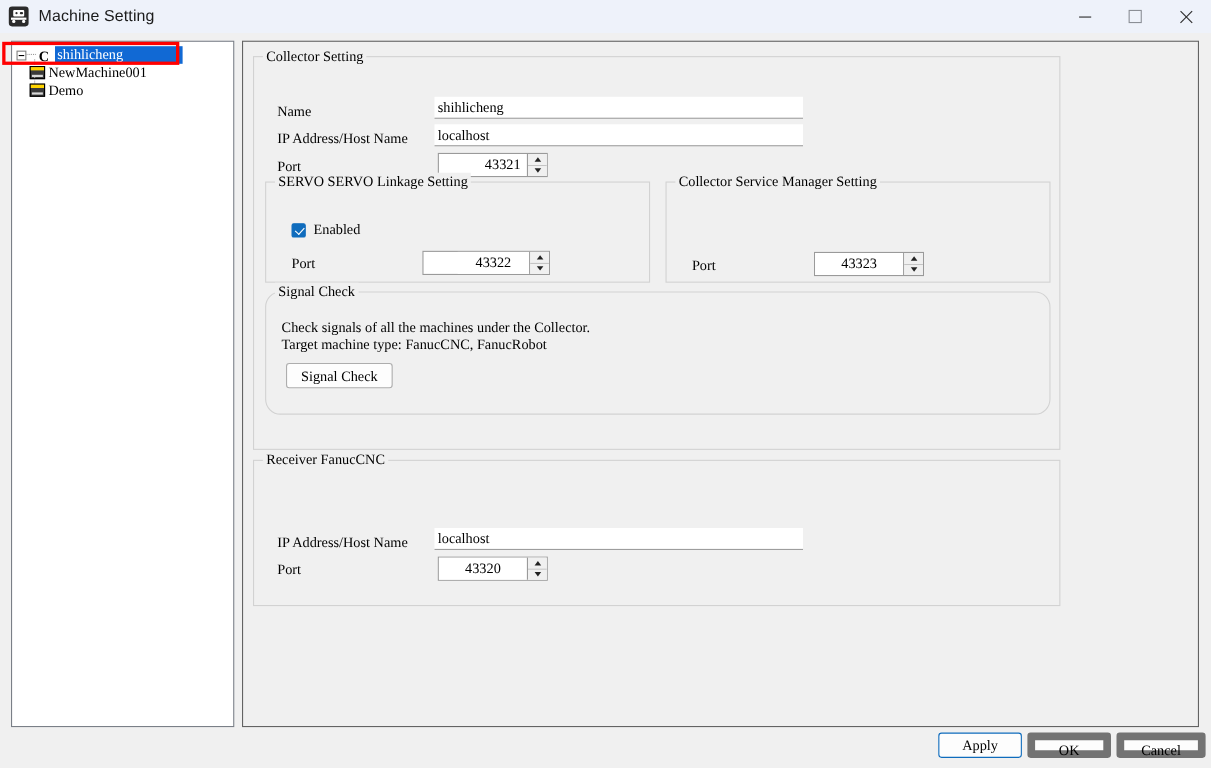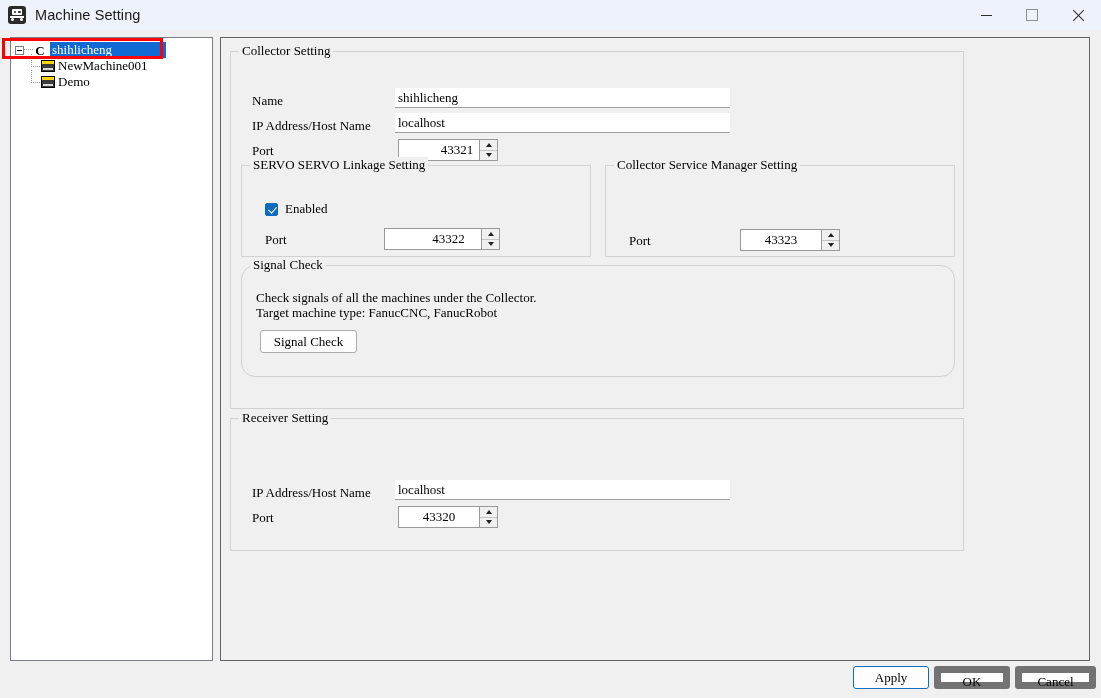--- a/index.html
+++ b/index.html
@@ -185,21 +185,21 @@
   .tree-label { margin-left: 3px; }
   .tree-label.selected {
     background: #1169d4;
     color: #ffffff;
     padding: 0 2px;
   }
   #tree-root .tree-label.selected {
     min-width: 112px;
     display: inline-block;
   }
-  .child-row { padding-left: 30px; }
+  .child-row { padding-left: 16px; }
   .child-row .tree-elbow {
     position: absolute;
     left: 20px; top: -4px;
     width: 8px; height: 12px;
     border-left: 1px dotted #999;
     border-bottom: 1px dotted #999;
   }
 
   
   #annotation-box {
@@ -496,21 +496,21 @@
 
     <div class="group" id="grp-signal">
       <div class="group-title">Signal Check</div>
       <div id="signal-desc">Check signals of all the machines under the Collector.
 Target machine type: FanucCNC, FanucRobot</div>
       <button id="btn-signal-check">Signal Check</button>
     </div>
   </div>
 
   <div class="group" id="grp-receiver">
-    <div class="group-title">Receiver Setting</div>
+    <div class="group-title">Receiver FanucCNC</div>
 
     <div class="flabel" style="left:21px; top:66px;">IP Address/Host Name</div>
     <input class="flat-input" style="left: 164px; top: 61px; width: 335px;" value="localhost">
 
     <div class="flabel" style="left:21px; top:91px;">Port</div>
     <div class="spin" style="left:167px; top:87px; width:100px;">
       <input class="spin-val" value="43320" style="">
       <span class="spin-btns">
         <span class="spin-up">
             <i class="tri-up"></i>

